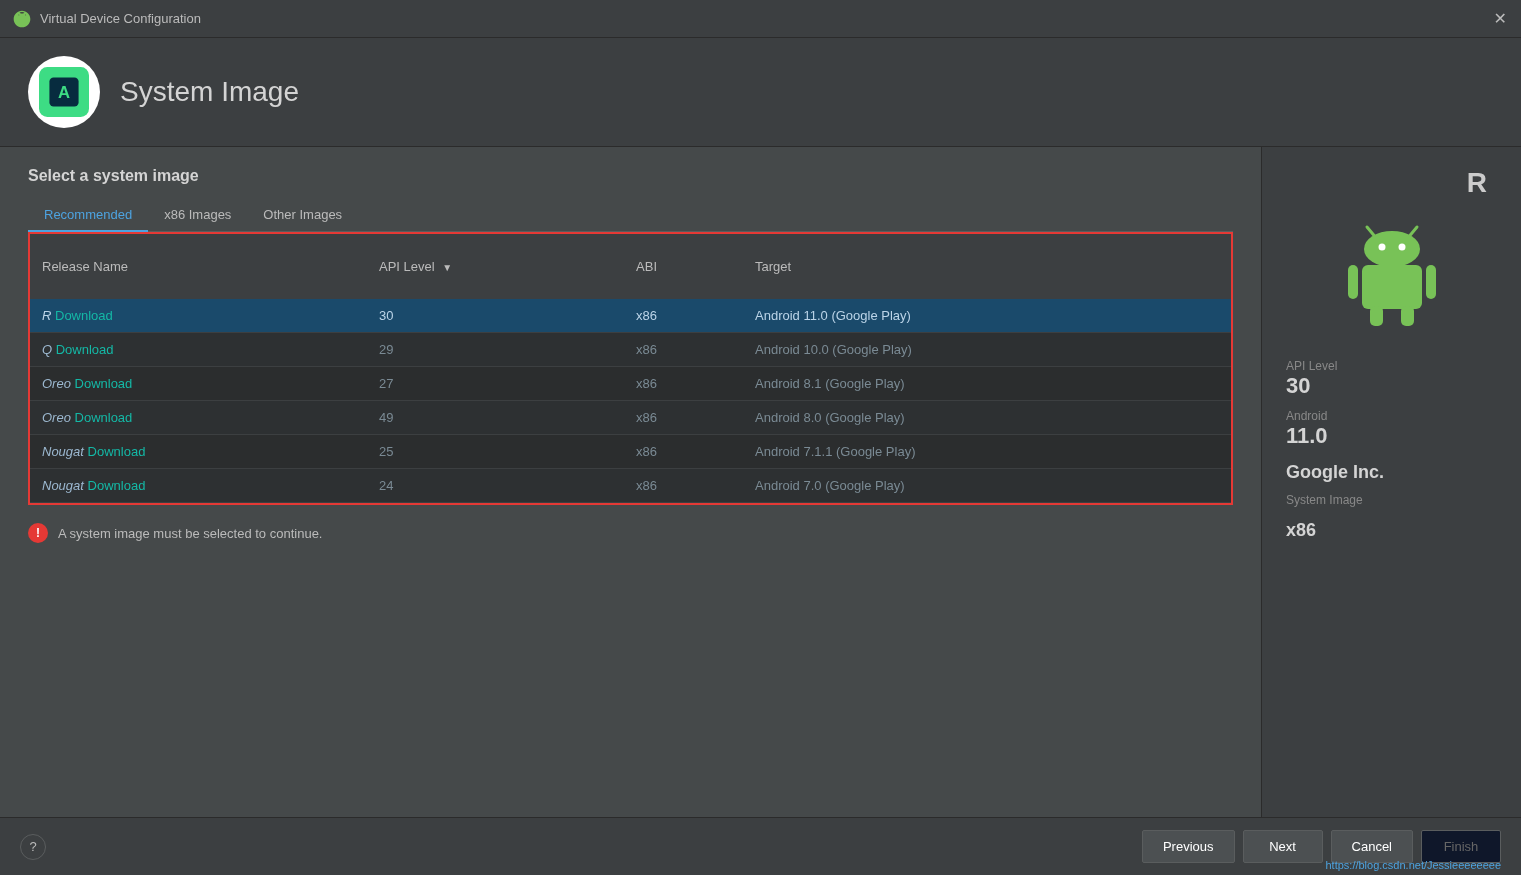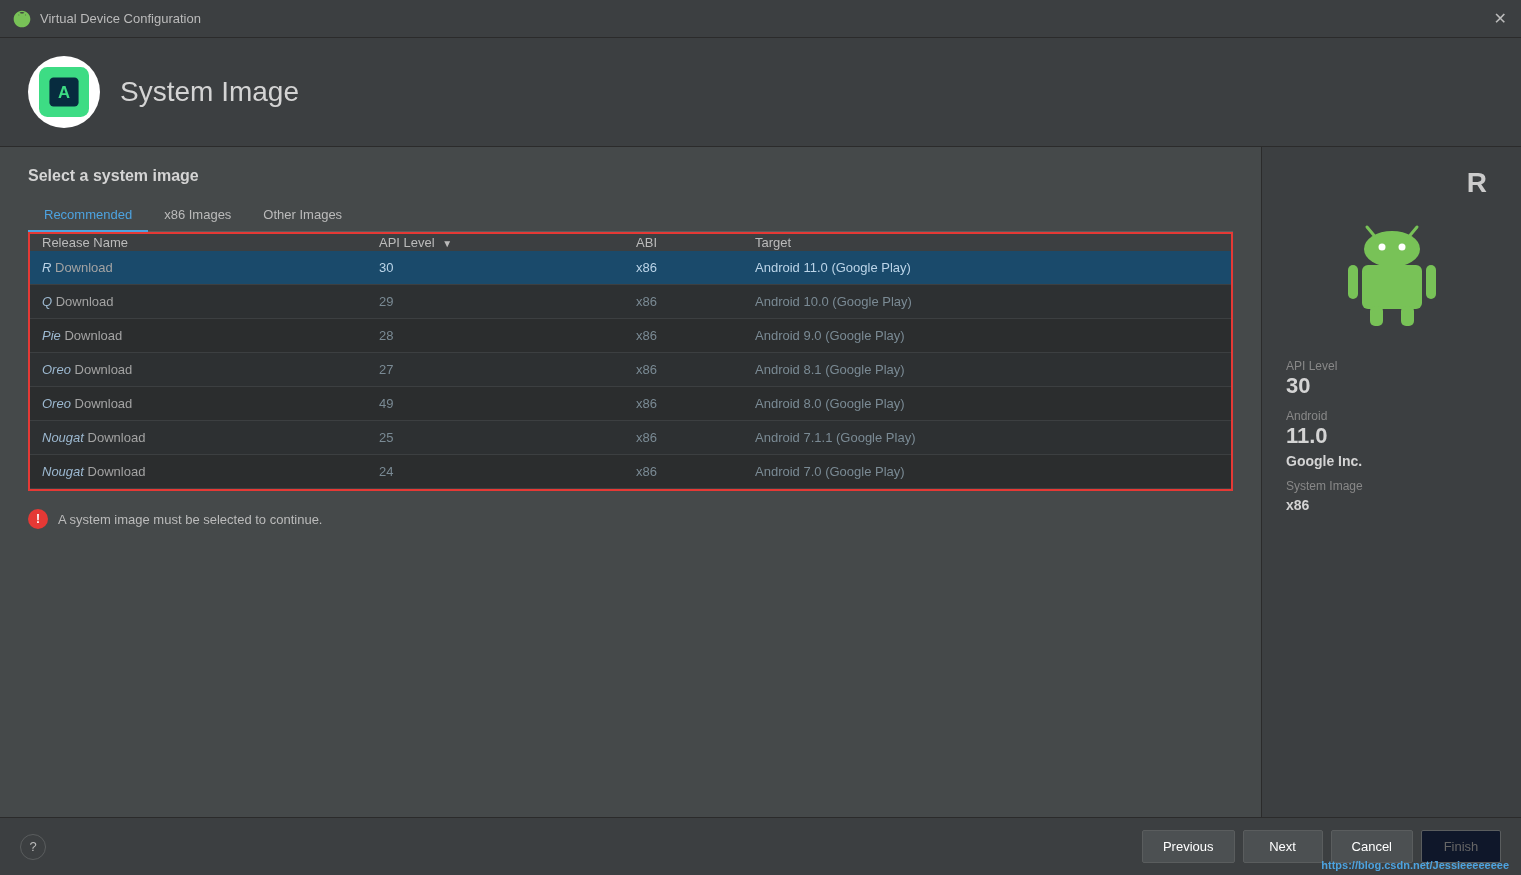--- a/index.html
+++ b/index.html
@@ -134,21 +134,21 @@
     .table {
       width: 100%;
       border-collapse: collapse;
       font-size: 13px;
     }
     .table thead tr {
       background: #3c3f41;
       color: #bbb;
     }
     .table thead th {
-      padding: 1px 12px;
+      padding: 25px 12px;
       text-align: left;
       font-weight: 400;
       border-right: none;
     }
     .table tbody tr {
       background: #2b2d2e;
       border-bottom: 1px solid #3c3f41;
     }
     .table tbody tr:first-child {
       background: #1a4a6b;
@@ -157,21 +157,21 @@
       padding: 9px 12px;
       color: #9cb8d0;
     }
     .table tbody tr:not(:first-child) td {
       color: #7a8a94;
     }
     .table tbody tr td.release-name {
       color: #9cb8d0;
     }
     .table tbody tr td .download-link {
-      color: #a3a3a3;
+      color: #14b8a6;
       text-decoration: none;
       cursor: pointer;
     }
     .table tbody tr td .release-prefix {
       color: #9cb8d0;
       font-style: italic;
     }
     .table tbody tr:first-child td .release-prefix {
       color: #bbd4e8;
     }
@@ -236,50 +236,49 @@
     .android-robot {
       width: 110px;
       height: 110px;
     }
     .info-label {
       font-size: 12px;
       color: #888;
       margin-top: 10px;
     }
     .info-value {
-      font-size: 14px;
+      font-size: 18px;
       color: #d4d4d4;
       font-weight: 600;
-      margin-top: 4px;
+      margin-top: 13px;
     }
     .info-value-large {
       font-size: 22px;
       color: #d4d4d4;
       font-weight: 600;
     }
 
     
     .dialog-footer {
       background: #3c3f41;
       border-top: 1px solid #2b2b2b;
       padding: 12px 20px;
       display: flex;
       justify-content: flex-end;
       align-items: center;
       gap: 8px;
       position: relative;
     }
     .footer-link {
       position: absolute;
-      right: 4px;
+      right: 12px;
       bottom: 0;
       font-size: 11px;
       color: #4da3e0;
       padding: 4px 8px;
-      font-weight: bold;
     }
     .btn {
       padding: 8px 20px;
       border: 1px solid #5a5d5e;
       border-radius: 2px;
       background: #4c5052;
       color: #ffffff;
       font-size: 13px;
       cursor: pointer;
       min-width: 80px;
@@ -366,26 +365,20 @@
                 <td>x86</td>
                 <td>Android 11.0 (Google Play)</td>
               </tr>
               <tr>
                 <td class="release-name"><span class="release-prefix">Q </span><a class="download-link" href="#">Download</a></td>
                 <td>29</td>
                 <td>x86</td>
                 <td>Android 10.0 (Google Play)</td>
               </tr>
               <tr>
-                <td class="release-name"><span class="release-prefix">Pie </span><a class="download-link" href="#">Download</a></td>
-                <td>28</td>
-                <td>x86</td>
-                <td>Android 9.0 (Google Play)</td>
-              </tr>
-              <tr>
                 <td class="release-name"><span class="release-prefix">Oreo </span><a class="download-link" href="#">Download</a></td>
                 <td>27</td>
                 <td>x86</td>
                 <td>Android 8.1 (Google Play)</td>
               </tr>
               <tr>
                 <td class="release-name"><span class="release-prefix">Oreo </span><a class="download-link" href="#">Download</a></td>
                 <td>49</td>
                 <td>x86</td>
                 <td>Android 8.0 (Google Play)</td>

